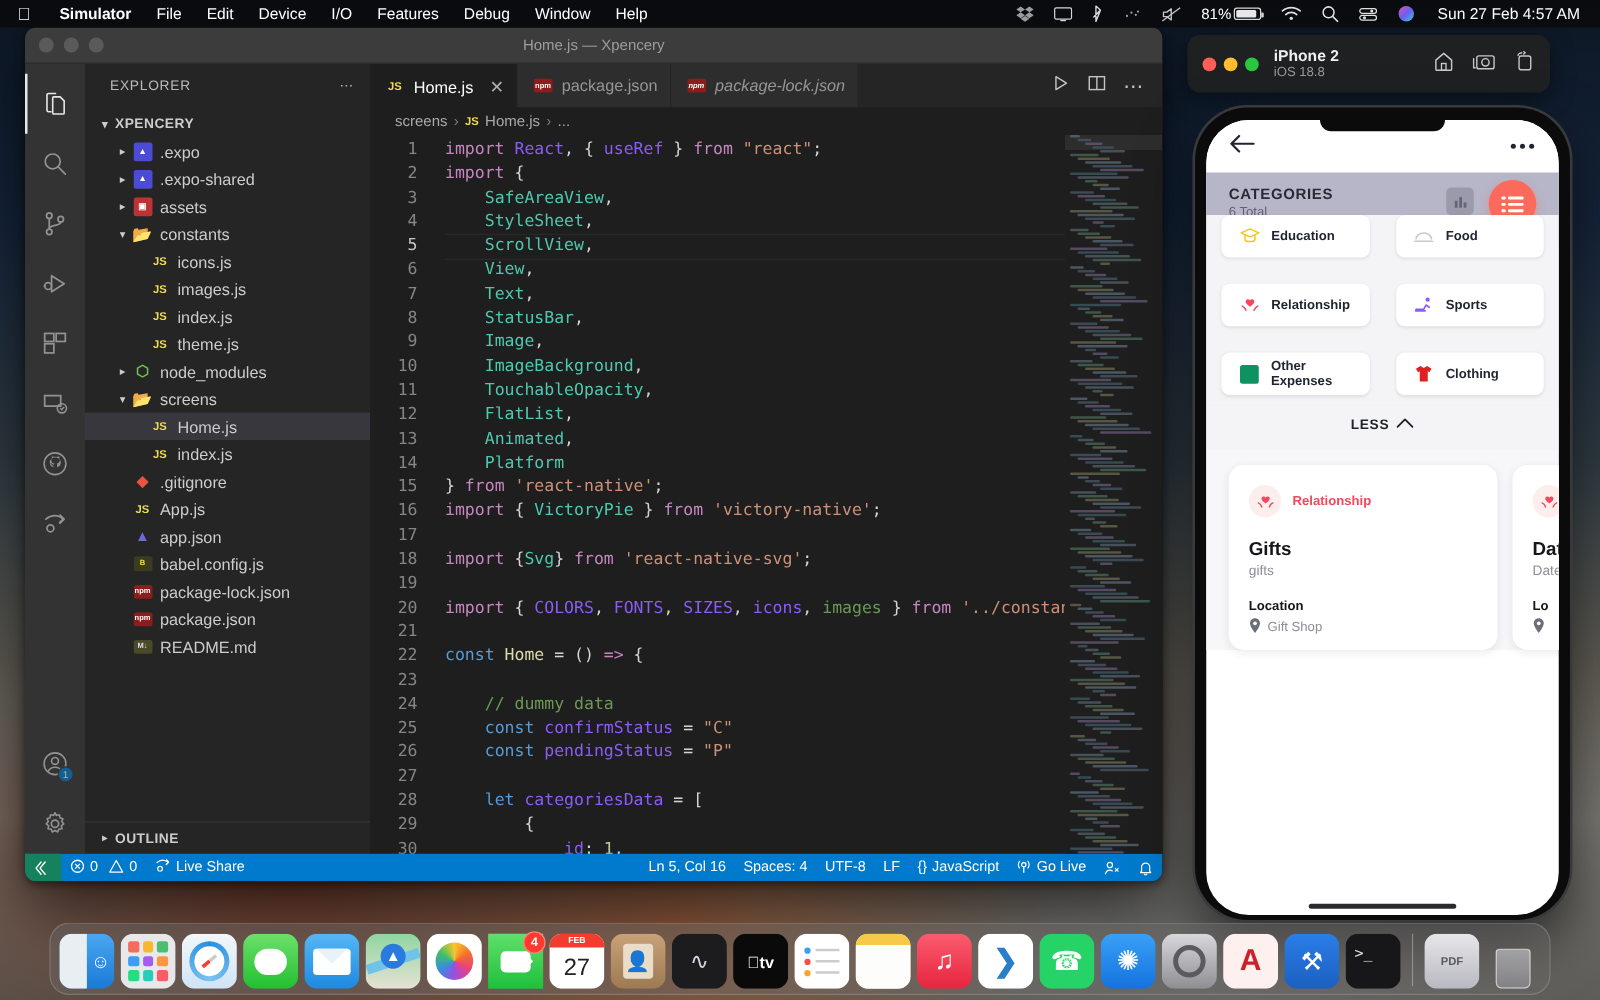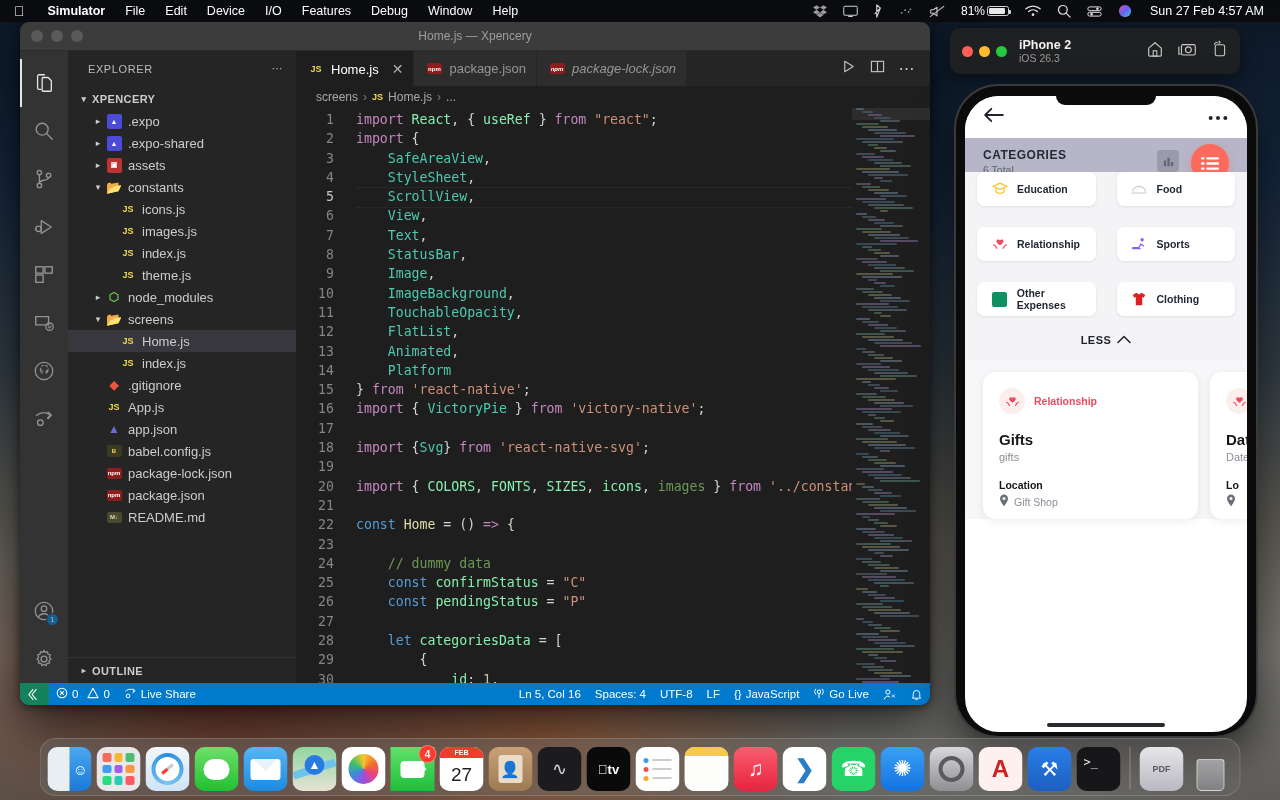--- a/index.html
+++ b/index.html
@@ -106,21 +106,21 @@
     color:#d4d4d4; white-space:pre; padding-top:2px;
   }
   .ln { display:inline-block; width:38px; text-align:right; color:#858585; margin-right:22px;
         font-family:"DejaVu Sans Mono",monospace; }
   .cl { position:relative; display:block; height:19.3px; }
   .cl.hl::before { content:""; position:absolute; left:60px; right:-400px; top:0; height:19.3px;
       border-top:1px solid #282828; border-bottom:1px solid #282828; }
   .cl.hl .ln { color:#c6c6c6; }
   .kw  { color:#c586c0; }   
   .kw2 { color:#569cd6; }   
-  .id  { color:#86efac; }
+  .id  { color:#8b5cf6; }
   .fn  { color:#dcdcaa; }
   .str { color:#ce9178; }
   .cmt { color:#6a9955; }
   .pun { color:#d4d4d4; }
   .cls { color:#4ec9b0; }
   .num { color:#b5cea8; }
   #minimap { position:absolute; right:0; top:0; width:78px; height:100%; background:#1e1e1e; overflow:hidden; }
   .mm-line { height:2px; margin-bottom:1px; border-radius:1px; }
   #mm-slider { position:absolute; right:0; top:0; width:78px; height:12px; background:rgba(255,255,255,0.07); }
   #vscroll { position:absolute; right:0; top:0; width:14px; height:100%; }
@@ -857,21 +857,21 @@
 
   <div id="simulator">
     <div id="sim-chrome">
       <div class="sim-traffic">
         <div class="st r"></div>
         <div class="st y"></div>
         <div class="st g"></div>
       </div>
       <div id="sim-names">
         <div id="sim-device">iPhone 2</div>
-        <div id="sim-os">iOS 26.3</div>
+        <div id="sim-os">iOS 18.8</div>
       </div>
       <div id="sim-chrome-actions">
         <span>
           <svg width="18" height="18" viewBox="0 0 20 20">
               <path d="M3 9l7-6 7 6v8a1 1 0 01-1 1H4a1 1 0 01-1-1z" fill="none" stroke="#c8c8c8" stroke-width="1.3" stroke-linejoin="round"></path>
               <rect x="8" y="12" width="4" height="6" fill="none" stroke="#c8c8c8" stroke-width="1.2"></rect>
             </svg>
         </span>
         <span>
           <svg width="19" height="18" viewBox="0 0 22 20">

